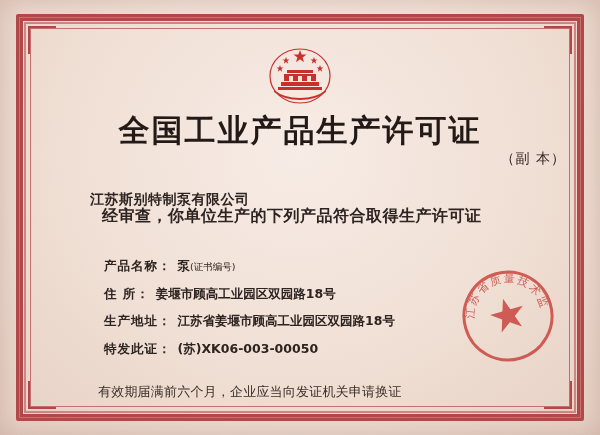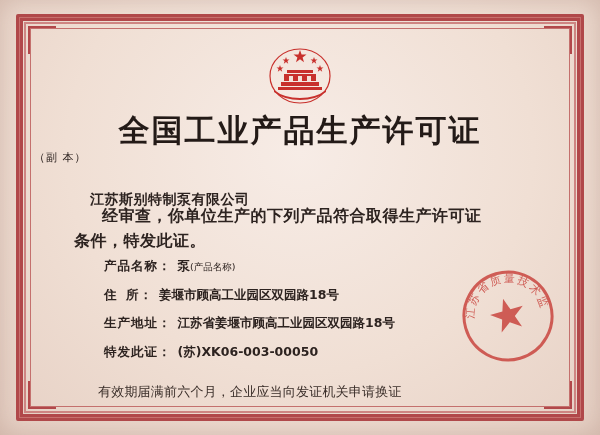--- a/index.html
+++ b/index.html
@@ -110,22 +110,22 @@
     font-weight: bold;
     letter-spacing: 2px;
     color: #231a17;
     font-family: "DejaVu Sans", "Liberation Sans", sans-serif;
   }
   .subtitle {
     position: absolute;
     top: 118px;
     left: 0;
     right: 0;
-    text-align: left;
-    font-size: 11px;
+    text-align: right;
+    font-size: 14px;
     color: #2d2320;
     letter-spacing: 1px;
   }
 
   .company {
     position: absolute;
     top: 159px;
     left: 56px;
     font-size: 14px;
     font-weight: bold;
@@ -155,21 +155,20 @@
   }
   .field-row {
     display: flex;
     align-items: baseline;
     margin-bottom: 15px;
   }
   .field-label {
     font-weight: bold;
     white-space: nowrap;
     letter-spacing: 1px;
-    font-family: Liberation Mono, monospace;
   }
   .field-value {
     font-weight: bold;
     margin-left: 6px;
     white-space: nowrap;
   }
   .field-value .small {
     font-size: 9.5px;
     font-weight: normal;
   }
@@ -245,27 +244,26 @@
       </svg>
     </div>
 
     <div class="title">全国工业产品生产许可证</div>
     <div class="subtitle">（副  本）</div>
 
     <div class="company">江苏斯别特制泵有限公司</div>
 
     <div class="body-text">
       <span class="l1">经审查，你单位生产的下列产品符合取得生产许可证</span>
-      <span class="l2">条件，特发此证。</span>
     </div>
 
     <div class="fields">
       <div class="field-row">
         <span class="field-label">产品名称：</span>
-        <span class="field-value"><span>泵</span><span class="small">(产品名称)</span></span>
+        <span class="field-value"><span>泵</span><span class="small">(证书编号)</span></span>
       </div>
       <div class="field-row">
         <span class="field-label">住    所：</span>
         <span class="field-value">姜堰市顾高工业园区双园路18号</span>
       </div>
       <div class="field-row">
         <span class="field-label">生产地址：</span>
         <span class="field-value">江苏省姜堰市顾高工业园区双园路18号</span>
       </div>
       <div class="field-row">

